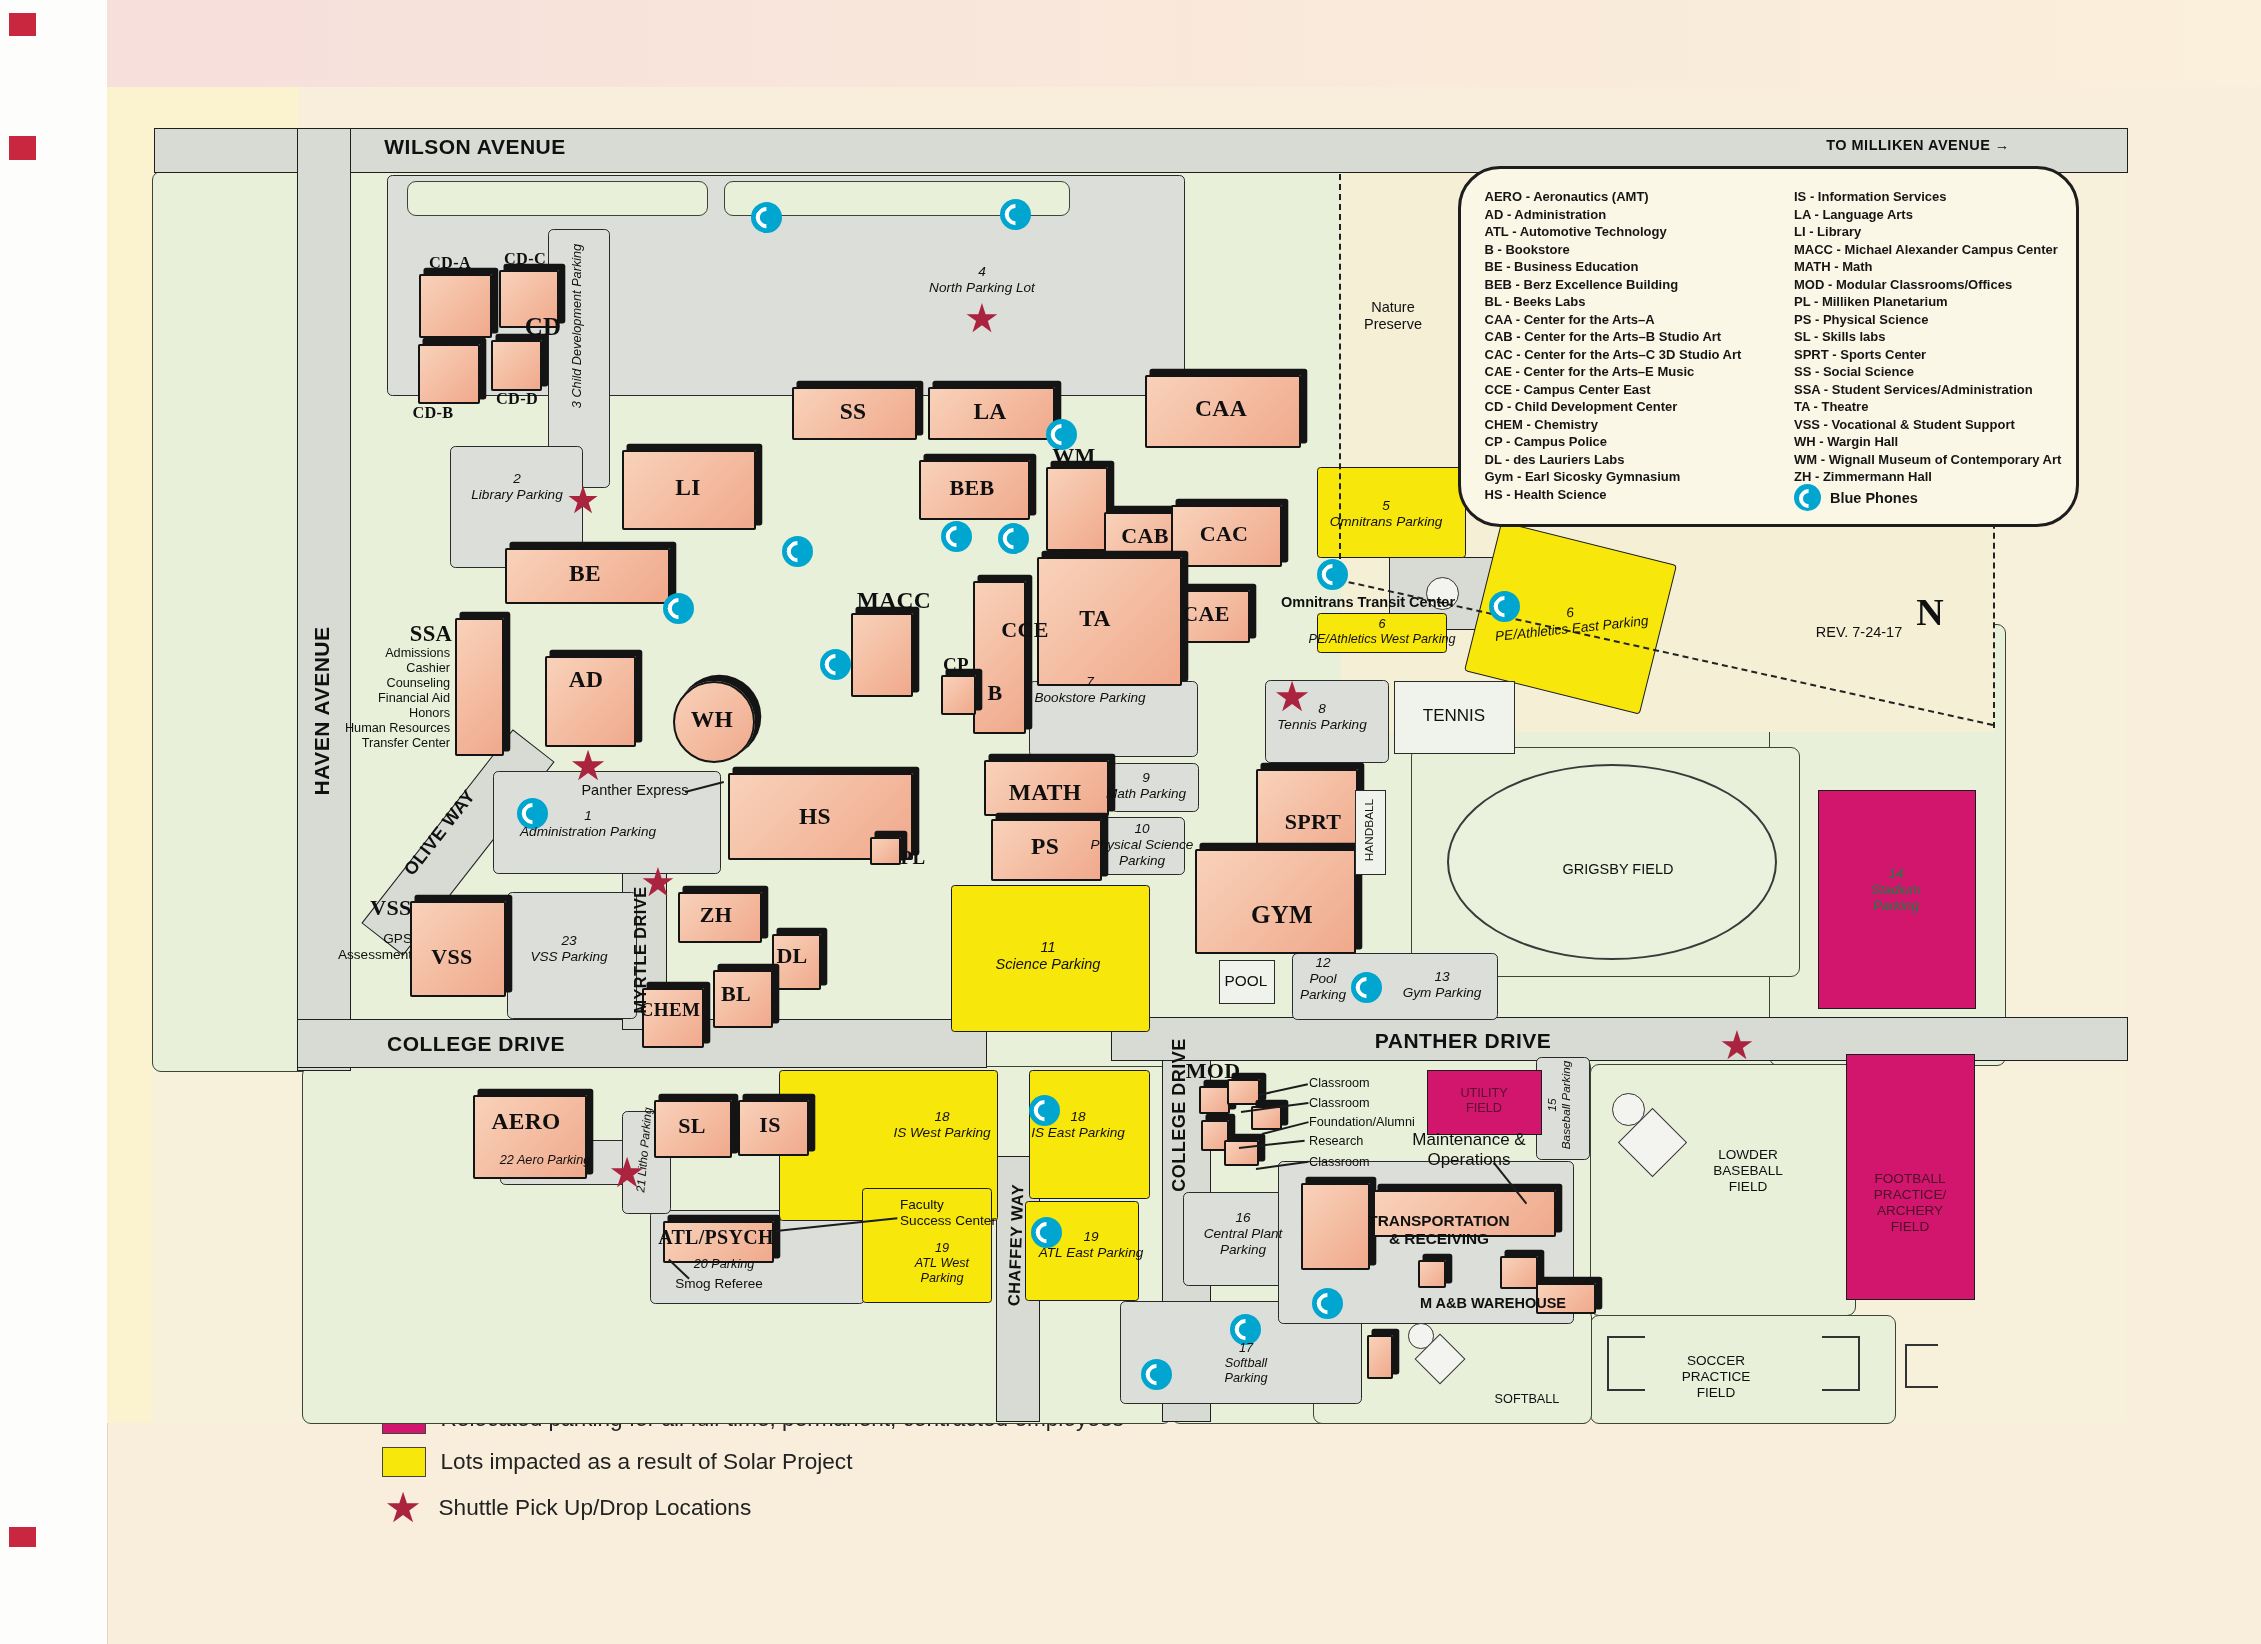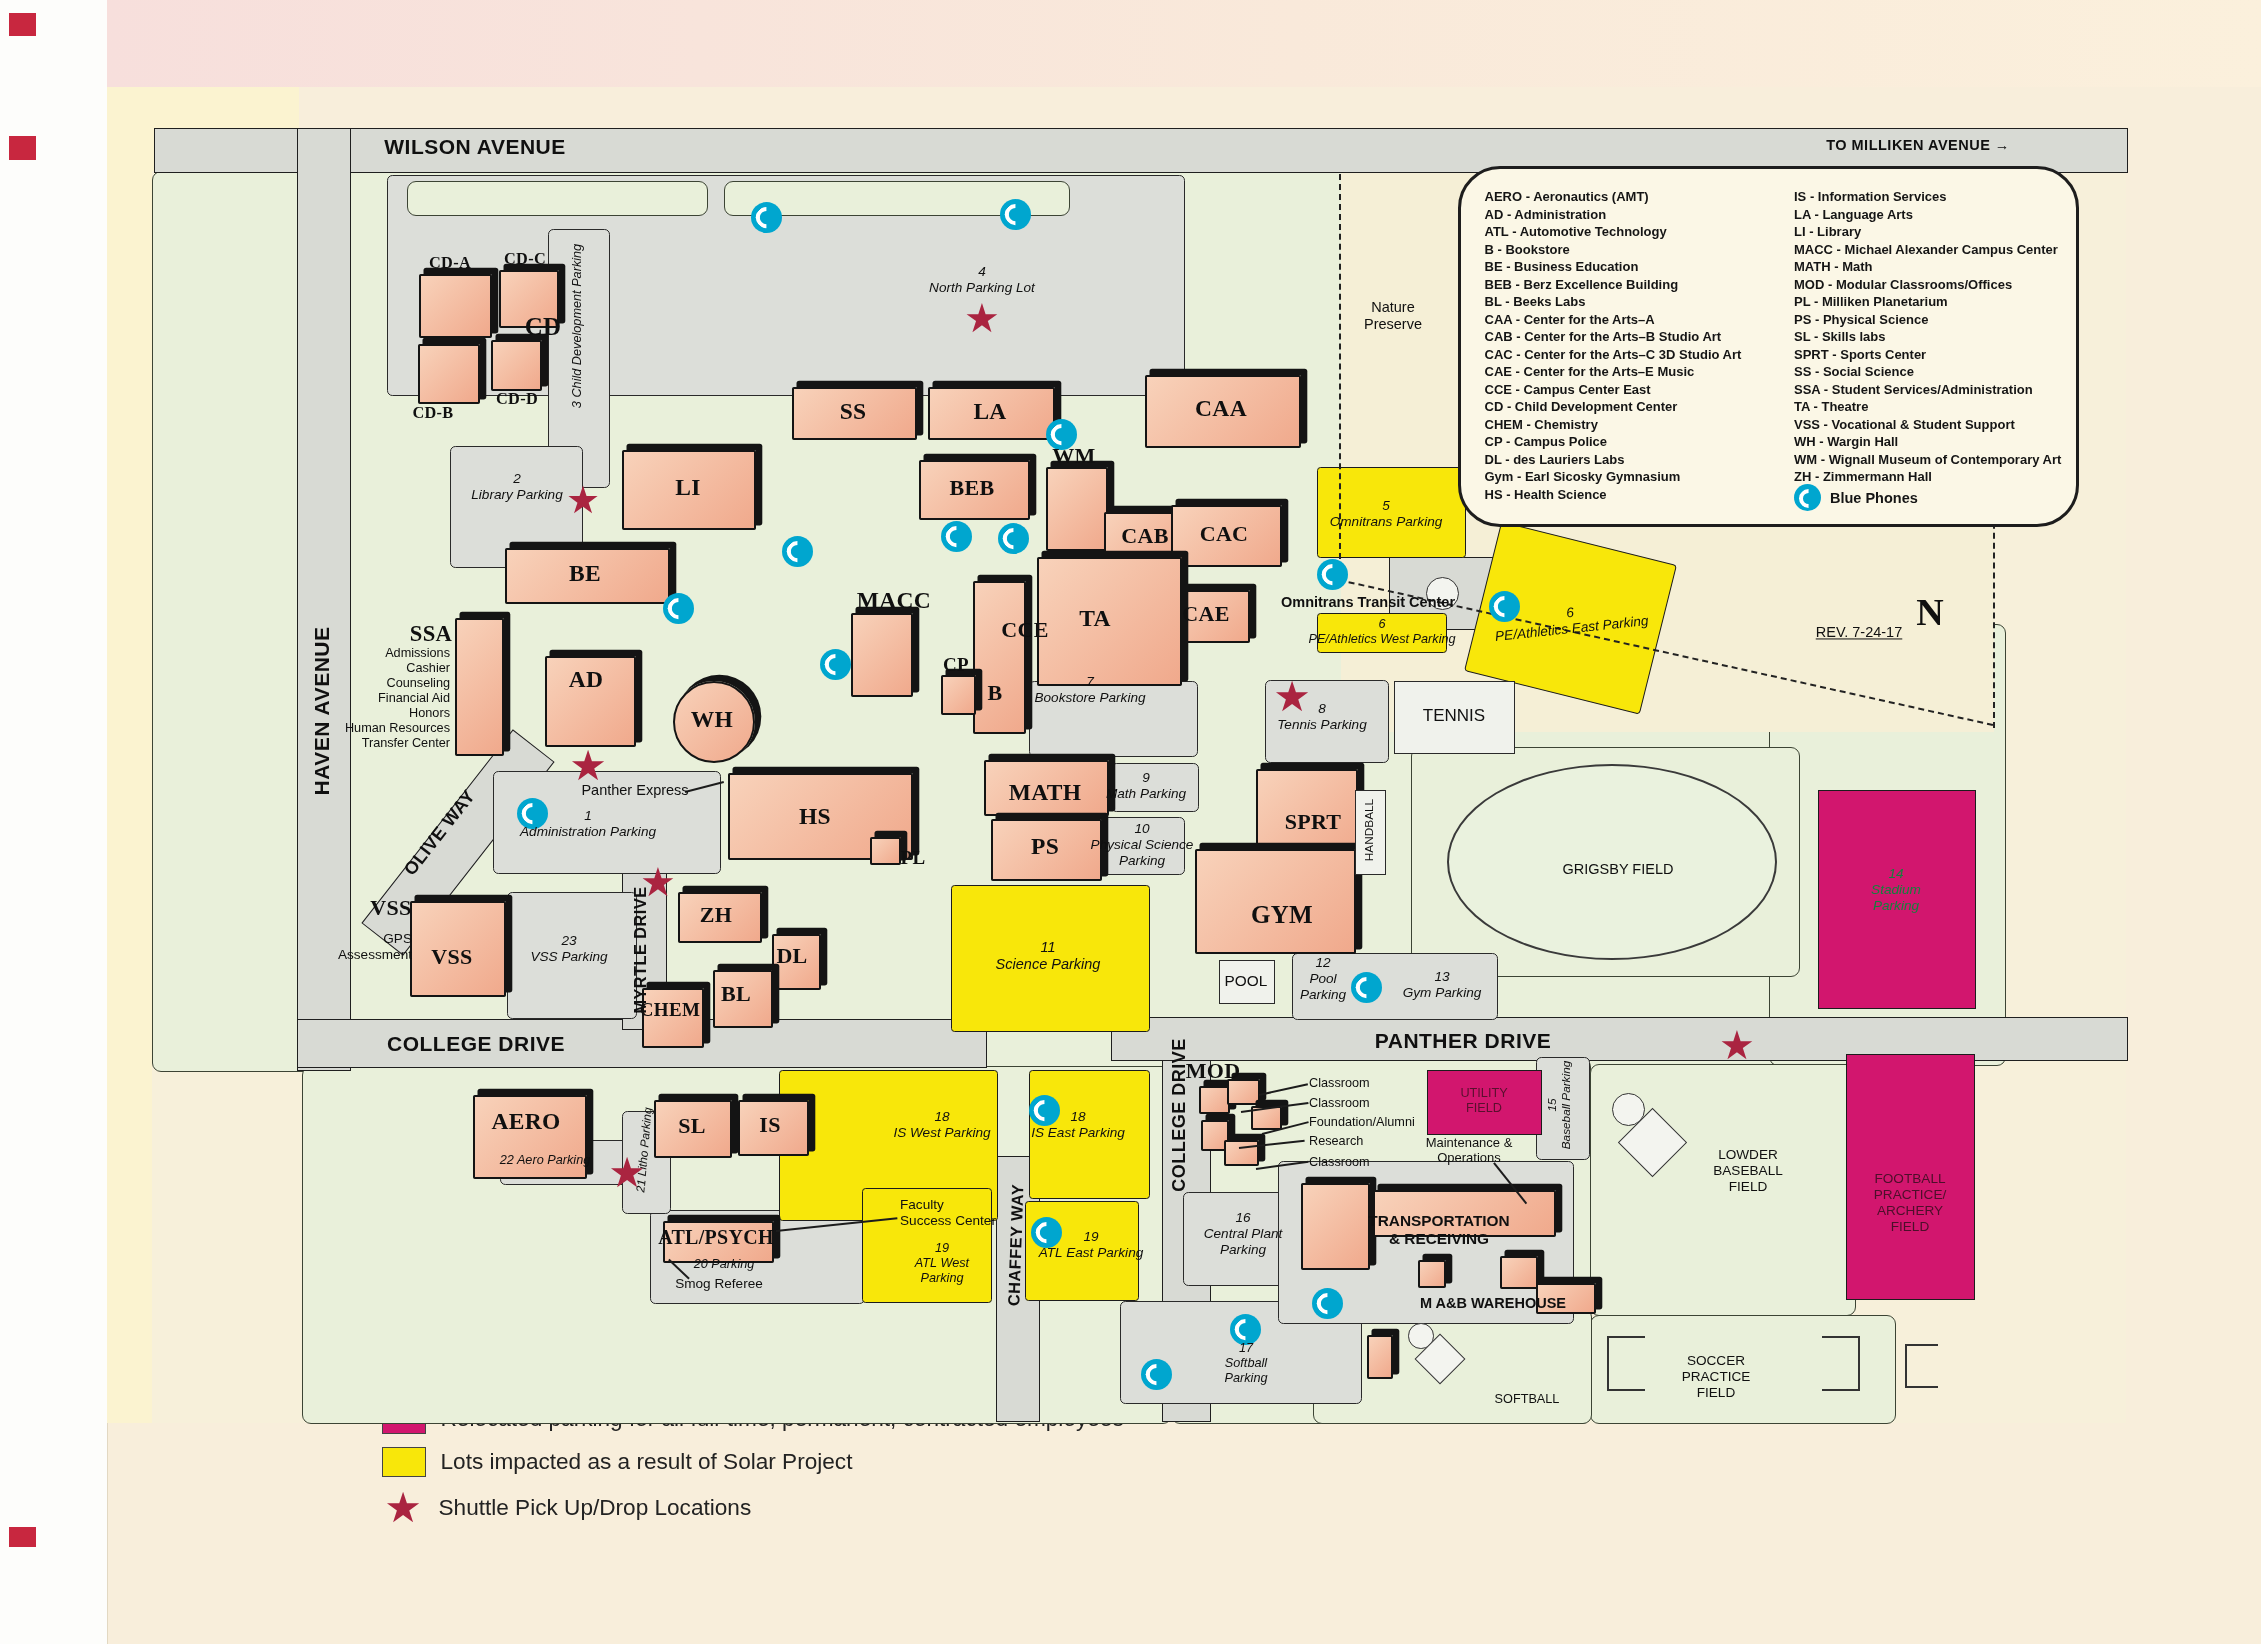--- a/index.html
+++ b/index.html
@@ -361,30 +361,30 @@
 FIELD</div>
     <div class="abs lbl k-t" style="z-index: 30; left: 1716px; top: 1377px; font-size: 13.6px; text-align: center; transform: translate(-50%, -50%);">SOCCER
 PRACTICE
 FIELD</div>
     <div class="abs lbl k-t" style="z-index: 30; left: 1527px; top: 1399px; font-size: 12.7px; text-align: center; transform: translate(-50%, -50%);">SOFTBALL</div>
     <div class="abs lbl k-tb" style="z-index: 30; left: 1493px; top: 1304px; font-size: 14.5px; text-align: center; transform: translate(-50%, -50%);">M A&amp;B   WAREHOUSE</div>
     <div class="abs lbl k-tb" style="z-index: 30; left: 1439px; top: 1230px; font-size: 15.4px; text-align: center; transform: translate(-50%, -50%);">TRANSPORTATION
 &amp; RECEIVING</div>
     <div class="abs lbl k-t" style="z-index: 30; left: 1484px; top: 1101px; font-size: 12.7px; color: rgb(89, 16, 46); text-align: center; transform: translate(-50%, -50%);">UTILITY
 FIELD</div>
-    <div class="abs lbl k-t" style="z-index: 30; left: 1469px; top: 1150px; font-size: 13px; text-align: center; transform: translate(-50%, -50%);">Maintenance &amp;
+    <div class="abs lbl k-t" style="z-index: 30; left: 1469px; top: 1150px; font-size: 17px; text-align: center; transform: translate(-50%, -50%);">Maintenance &amp;
 Operations</div>
     <div class="abs lbl k-t" style="z-index: 30; left: 1393px; top: 316px; font-size: 14.5px; text-align: center; transform: translate(-50%, -50%);">Nature
 Preserve</div>
     <div class="abs lbl k-tb" style="z-index: 30; left: 1368px; top: 603px; font-size: 14.5px; text-align: center; transform: translate(-50%, -50%);">Omnitrans Transit Center</div>
     <div class="abs lbl k-t" style="z-index: 30; left: 635px; top: 791px; font-size: 14.5px; text-align: center; transform: translate(-50%, -50%);">Panther Express</div>
     <div class="abs lbl k-t" style="z-index: 30; left: 719px; top: 1284px; font-size: 13.6px; text-align: center; transform: translate(-50%, -50%);">Smog Referee</div>
     <div class="abs lbl k-t" style="z-index: 30; left: 900px; top: 1213px; font-size: 13.6px; text-align: left; transform: translate(0px, -50%);">Faculty
 Success Center</div>
-    <div class="abs lbl k-t" style="z-index: 30; left: 1859px; top: 633px; font-size: 14.5px; text-align: center; transform: translate(-50%, -50%); text-decoration: underline;">REV. 7-24-17</div>
+    <div class="abs lbl k-t" style="z-index: 30; left: 1859px; top: 633px; font-size: 14.5px; text-align: center; transform: translate(-50%, -50%);">REV. 7-24-17</div>
     <div class="abs lbl k-b" style="z-index: 30; left: 1930px; top: 612px; font-size: 38px; text-align: center; transform: translate(-50%, -50%);">N</div>
     <div class="abs lbl k-t" style="z-index: 30; left: 1309px; top: 1083px; font-size: 12.7px; text-align: left; transform: translate(0px, -50%);">Classroom</div>
     <div class="abs lbl k-t" style="z-index: 30; left: 1309px; top: 1103px; font-size: 12.7px; text-align: left; transform: translate(0px, -50%);">Classroom</div>
     <div class="abs lbl k-t" style="z-index: 30; left: 1309px; top: 1122px; font-size: 12.7px; text-align: left; transform: translate(0px, -50%);">Foundation/Alumni</div>
     <div class="abs lbl k-t" style="z-index: 30; left: 1309px; top: 1141px; font-size: 12.7px; text-align: left; transform: translate(0px, -50%);">Research</div>
     <div class="abs lbl k-t" style="z-index: 30; left: 1309px; top: 1162px; font-size: 12.7px; text-align: left; transform: translate(0px, -50%);">Classroom</div>
     <div class="abs lbl k-p" style="z-index: 30; left: 588px; top: 824px; font-size: 13.6px; text-align: center; transform: translate(-50%, -50%);">1
 Administration Parking</div>
     <div class="abs lbl k-p" style="z-index: 30; left: 517px; top: 487px; font-size: 13.6px; text-align: center; transform: translate(-50%, -50%);">2
 Library Parking</div>

